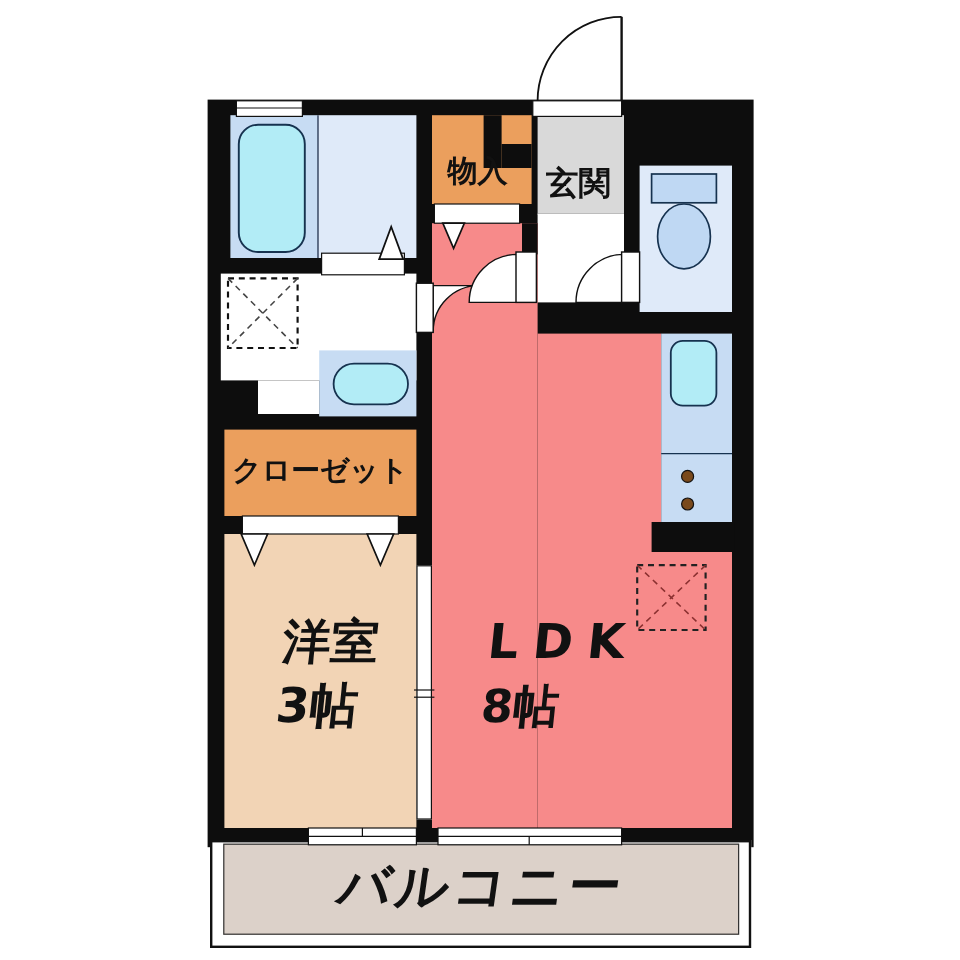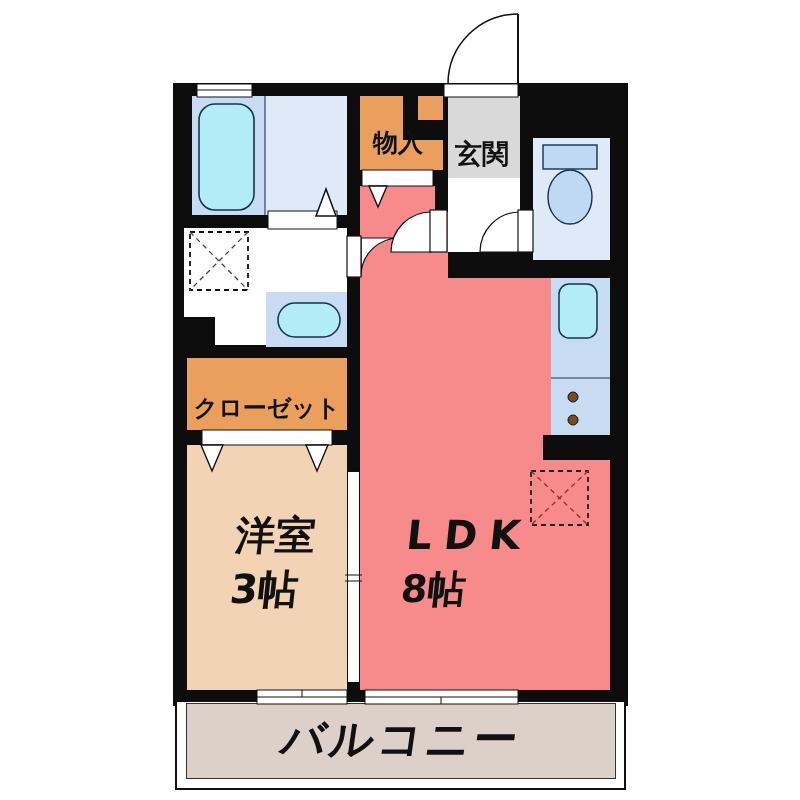--- a/index.html
+++ b/index.html
@@ -108,21 +108,21 @@
 
     <rect x="365" y="690" width="153" height="14" fill="#ffffff" stroke="#111" stroke-width="1"></rect>
     <line x1="365" y1="697" x2="518" y2="697" stroke="#111" stroke-width="1"></line>
     <line x1="441" y1="697" x2="441" y2="704" stroke="#111" stroke-width="1"></line>
   </svg>
 
   <div class="label" style="left:352px;top:130px;width:92px;text-align:center;font-size:25px;">物入</div>
 
   <div class="label" style="left:448px;top:140px;width:68px;text-align:center;font-size:27px;">玄関</div>
 
-  <div class="label" style="left:187px;top:380px;width:160px;text-align:center;font-size:24px;margin-top:16px;">クローゼット</div>
+  <div class="label" style="left:187px;top:380px;width:160px;text-align:center;font-size:24px;">クローゼット</div>
 
   <div class="label skew" style="left:233px;top:508px;font-size:40px;line-height:54px;">
     <div>洋室</div>
     <div>3帖</div>
   </div>
 
   <div class="label skew" style="left:404px;top:508px;font-size:40px;line-height:54px;">
     <div style="letter-spacing:12px;">LDK</div>
     <div style="font-size:38px;">8帖</div>
   </div>

